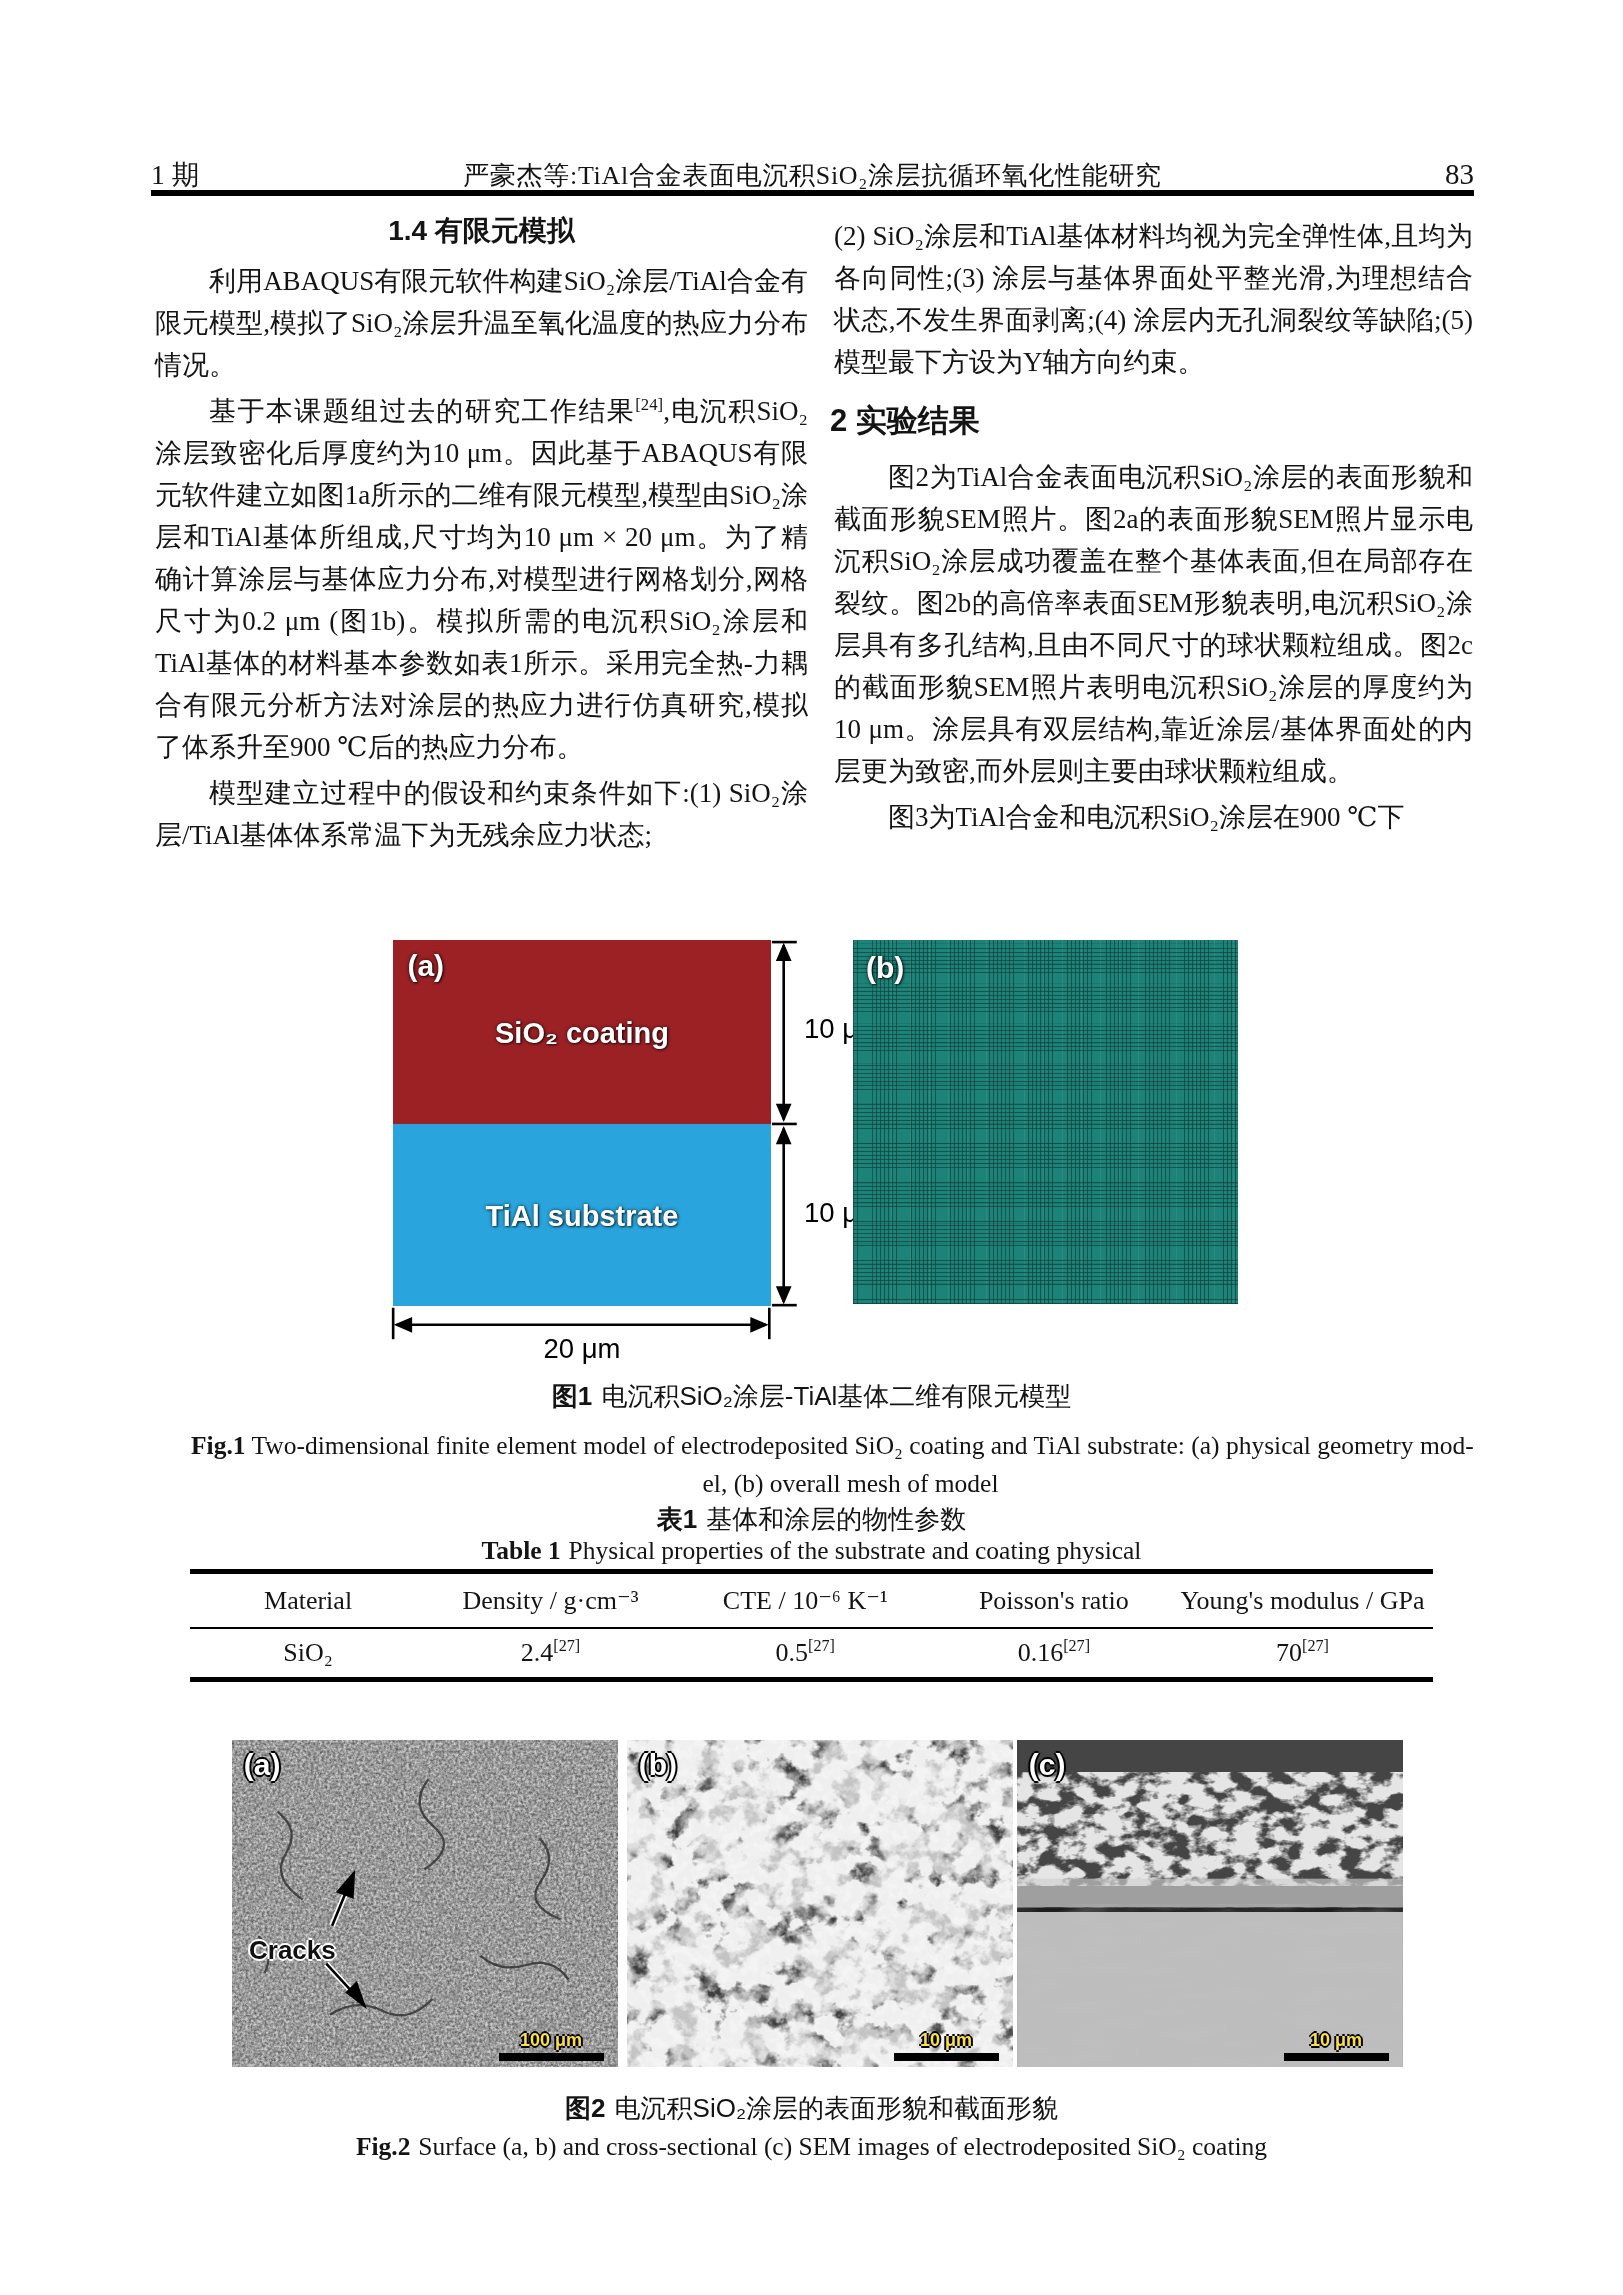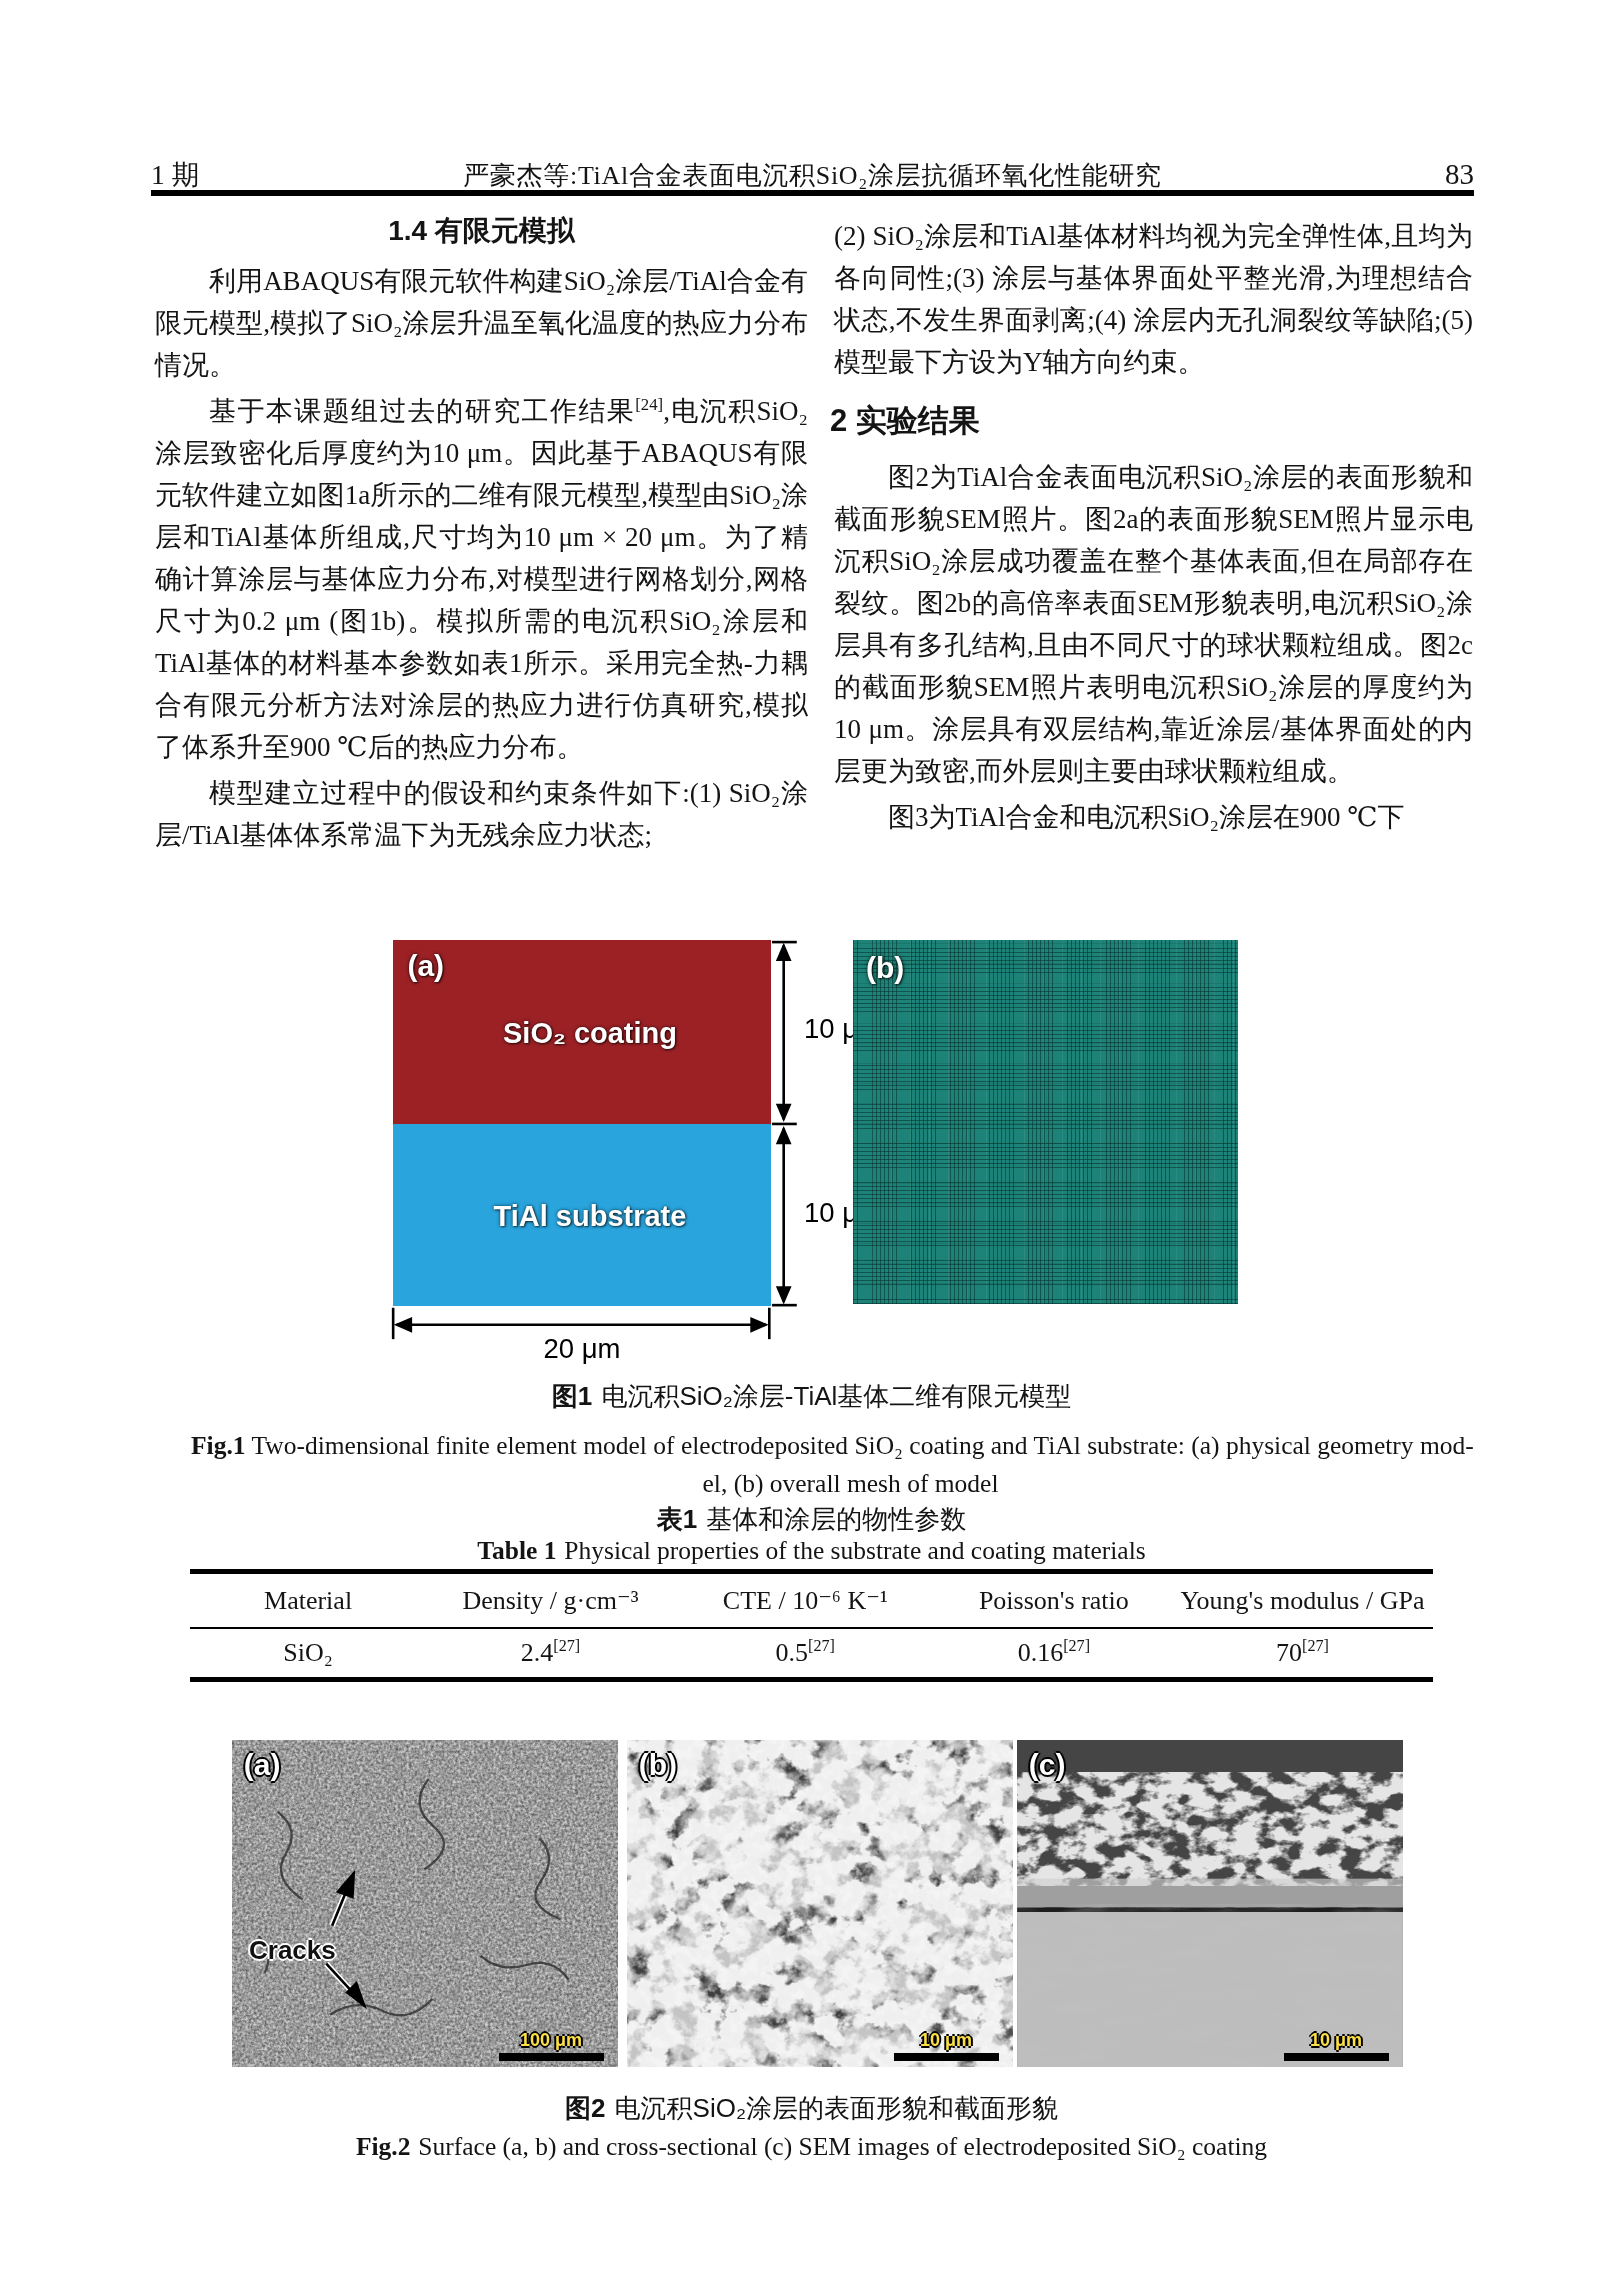--- a/index.html
+++ b/index.html
@@ -25,21 +25,21 @@
   sup{font-size:62%;line-height:0;}
 
   
   .fig1{position:absolute;left:0;top:940px;width:1623px;height:432px;}
   .f1a{position:absolute;left:393px;top:0;width:378px;height:366px;}
   .f1a .coat{position:absolute;left:0;top:0;width:100%;height:184px;}
   .f1a .subs{position:absolute;left:0;top:184px;width:100%;height:182px;}
   .f1-tag{position:absolute;font-family:"Liberation Sans","DejaVu Sans",sans-serif;font-weight:bold;font-size:30px;color:#fff;
     text-shadow:0 0 3.9px rgba(0,0,0,.75),1.3px 1.3px 2px rgba(0,0,0,.6);}
   .blk-label{position:absolute;left:0;width:100%;text-align:center;color:#fff;font-family:"Liberation Sans","DejaVu Sans",sans-serif;
-    font-weight:bold;font-size:29px;text-shadow:0 0 3.9px rgba(0,0,0,.65),1.3px 1.3px 2px rgba(0,0,0,.55);padding-left:8px;}
+    font-weight:bold;font-size:29px;text-shadow:0 0 3.9px rgba(0,0,0,.65),1.3px 1.3px 2px rgba(0,0,0,.55);}
   .f1b{position:absolute;left:853px;top:0;width:385px;height:364px;
     background-image:
       repeating-linear-gradient(0deg, rgba(5,48,44,.55) 0 0.7px, transparent 0.7px 3.9px),
       repeating-linear-gradient(90deg, rgba(5,48,44,.55) 0 0.7px, transparent 0.7px 3.9px),
       repeating-linear-gradient(90deg, rgba(255,255,255,.07) 0 1.3px, transparent 1.3px 19px),
       repeating-linear-gradient(0deg, rgba(0,0,0,.10) 0 1.3px, transparent 1.3px 20px);}
   .dims{position:absolute;left:0;top:0;width:1623px;height:432px;}
   .dim-label{position:absolute;font-family:"Liberation Sans","DejaVu Sans",sans-serif;font-size:27.5px;color:#000;}
   .dim-w{left:393px;top:393px;width:378px;text-align:center;}
 
@@ -141,21 +141,21 @@
   </div>
   <div class="fig1-cap-en">
     <div class="nowrap"><b>Fig.1</b> <span>Two-dimensional finite element model of electrodeposited SiO₂ coating and TiAl substrate: (a) physical geometry mod-</span></div>
     <div class="l2 nowrap">el, (b) overall mesh of model</div>
   </div>
 
   <div class="cap cap-cn" style="top:1502px;">
     <b>表1</b><span>基体和涂层的物性参数</span>
   </div>
   <div class="cap cap-en" style="top:1536px;">
-    <b>Table 1</b><span>Physical properties of the substrate and coating materials</span>
+    <b>Table 1</b><span>Physical properties of the substrate and coating physical</span>
   </div>
 
   <table class="tbl">
     <thead>
       <tr>
         <th style="width:19%;">Material</th>
         <th style="width:20%;">Density / g·cm⁻³</th>
         <th style="width:21%;">CTE / 10⁻⁶ K⁻¹</th>
         <th style="width:19%;">Poisson's ratio</th>
         <th style="width:21%;">Young's modulus / GPa</th>

